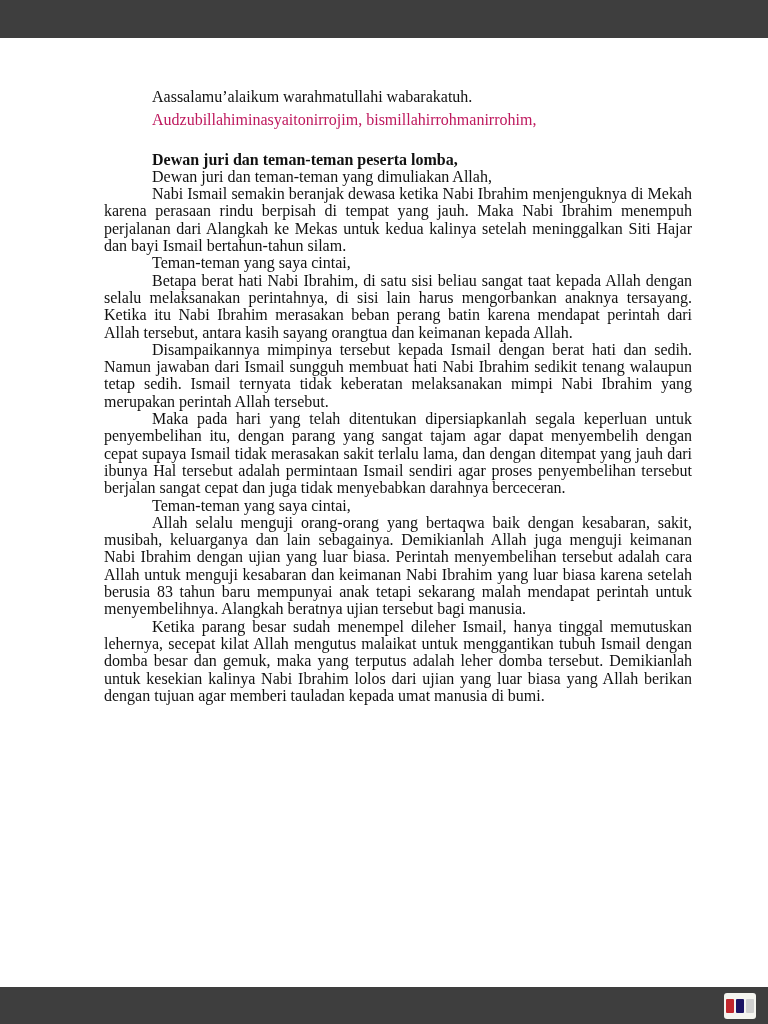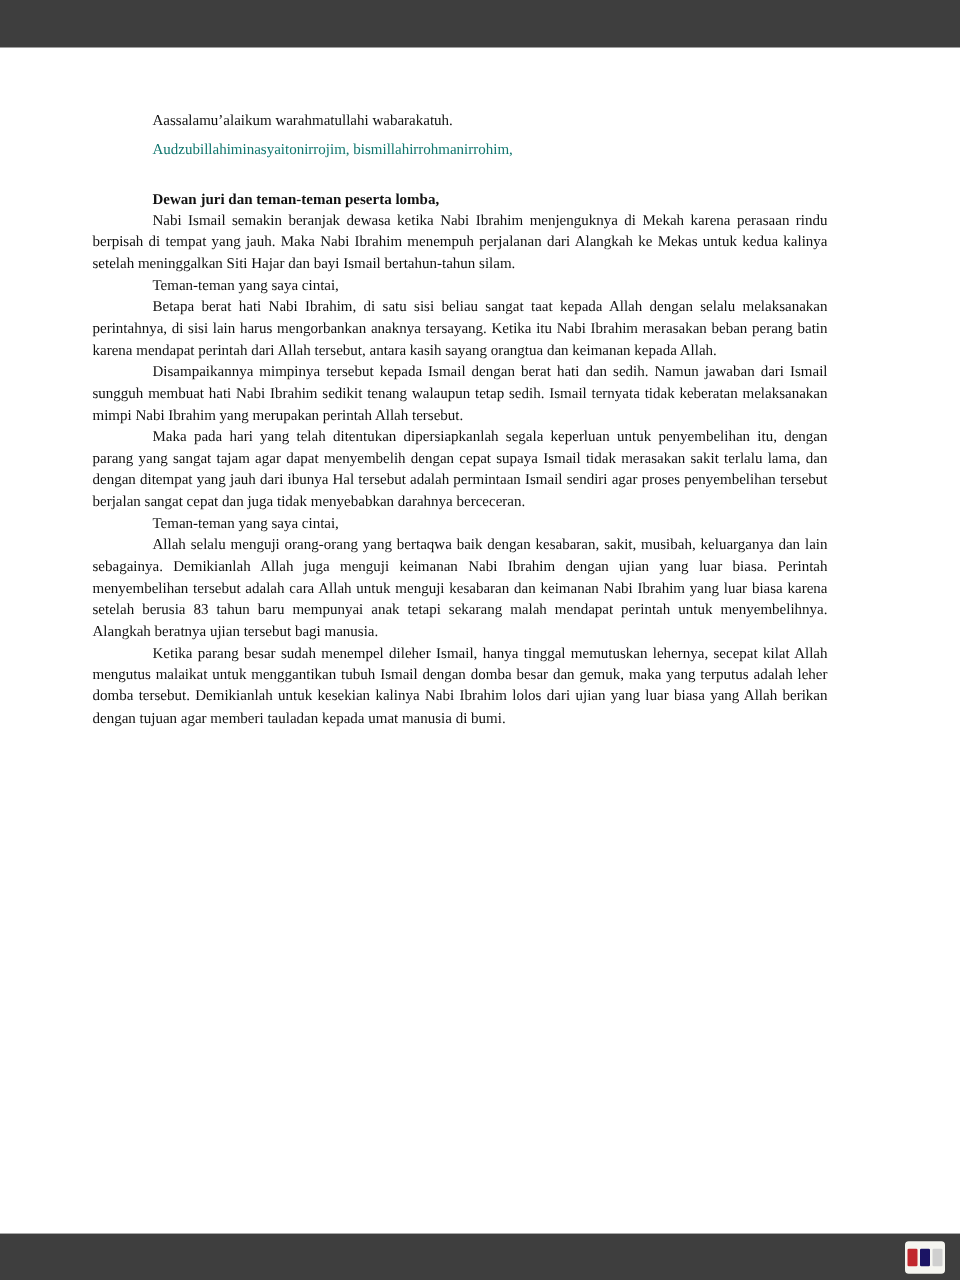--- a/index.html
+++ b/index.html
@@ -16,33 +16,33 @@
   .viewer-bar.top{top:0;height:38px;}
   .viewer-bar.bottom{bottom:0;height:37px;}
   .paper{
     position:absolute;
     top:38px;left:0;
     width:768px;height:949px;
     background:#ffffff;
   }
   .doc-body{
     position:absolute;
-    left:74px;top:50px;
+    left:104px;top:50px;
     width:588px;
     color:#111;
-    font-size:12px;
+    font-size:16px;
     line-height:17.3px;
   }
   .para{
     margin:0;
     text-align:justify;
   }
   .para.indent{ text-indent:48px; }
   .para.bold{ font-weight:bold; }
-  .para.gray{ color:#0f766e; }
+  .para.gray{ color:#be185d; }
   .para.lastbold{ font-weight:bold; line-height:20.5px; }
   .watermark{
     position:absolute;
     right:12px;bottom:5px;
     width:32px;height:26px;
     background:#f5f5f0;
     border-radius:3px;
     display:flex;align-items:center;justify-content:center;
     gap:2px;
   }
@@ -54,20 +54,21 @@
 </head>
 <body>
 
 <div class="viewer-bar top"></div>
 
 <div class="paper">
   <div class="doc-body">
       <p class="para normal indent">Aassalamu’alaikum warahmatullahi wabarakatuh.</p>
       <p class="para gray indent" style="margin-top: 6px;">Audzubillahiminasyaitonirrojim, bismillahirrohmanirrohim,</p>
       <p class="para bold indent" style="margin-top: 22px;">Dewan juri dan teman-teman peserta lomba,</p>
+      <p class="para normal indent">Dewan juri dan teman-teman yang dimuliakan Allah,</p>
       <p class="para normal indent">Nabi Ismail semakin beranjak dewasa ketika Nabi Ibrahim menjenguknya di Mekah karena perasaan rindu berpisah di tempat yang jauh. Maka Nabi Ibrahim menempuh perjalanan dari Alangkah ke Mekas untuk kedua kalinya setelah meninggalkan Siti Hajar dan bayi Ismail bertahun-tahun silam.</p>
       <p class="para normal indent">Teman-teman yang saya cintai,</p>
       <p class="para normal indent">Betapa berat hati Nabi Ibrahim, di satu sisi beliau sangat taat kepada Allah dengan selalu melaksanakan perintahnya, di sisi lain harus mengorbankan anaknya tersayang. Ketika itu Nabi Ibrahim merasakan beban perang batin karena mendapat perintah dari Allah tersebut, antara kasih sayang orangtua dan keimanan kepada Allah.</p>
       <p class="para normal indent">Disampaikannya mimpinya tersebut kepada Ismail dengan berat hati dan sedih. Namun jawaban dari Ismail sungguh membuat hati Nabi Ibrahim sedikit tenang walaupun tetap sedih. Ismail ternyata tidak keberatan melaksanakan mimpi Nabi Ibrahim yang merupakan perintah Allah tersebut.</p>
       <p class="para normal indent">Maka pada hari yang telah ditentukan dipersiapkanlah segala keperluan untuk penyembelihan itu, dengan parang yang sangat tajam agar dapat menyembelih dengan cepat supaya Ismail tidak merasakan sakit terlalu lama, dan dengan ditempat yang jauh dari ibunya Hal tersebut adalah permintaan Ismail sendiri agar proses penyembelihan tersebut berjalan sangat cepat dan juga tidak menyebabkan darahnya berceceran.</p>
       <p class="para normal indent">Teman-teman yang saya cintai,</p>
       <p class="para normal indent">Allah selalu menguji orang-orang yang bertaqwa baik dengan kesabaran, sakit, musibah, keluarganya dan lain sebagainya. Demikianlah Allah juga menguji keimanan Nabi Ibrahim dengan ujian yang luar biasa. Perintah menyembelihan tersebut adalah cara Allah untuk menguji kesabaran dan keimanan Nabi Ibrahim yang luar biasa karena setelah berusia 83 tahun baru mempunyai anak tetapi sekarang malah mendapat perintah untuk menyembelihnya. Alangkah beratnya ujian tersebut bagi manusia.</p>
       <p class="para normal indent">Ketika parang besar sudah menempel dileher Ismail, hanya tinggal memutuskan lehernya, secepat kilat Allah mengutus malaikat untuk menggantikan tubuh Ismail dengan domba besar dan gemuk, maka yang terputus adalah leher domba tersebut. Demikianlah untuk kesekian kalinya Nabi Ibrahim lolos dari ujian yang luar biasa yang Allah berikan dengan tujuan agar memberi tauladan kepada umat manusia di bumi.</p>
     </div>
 </div>

